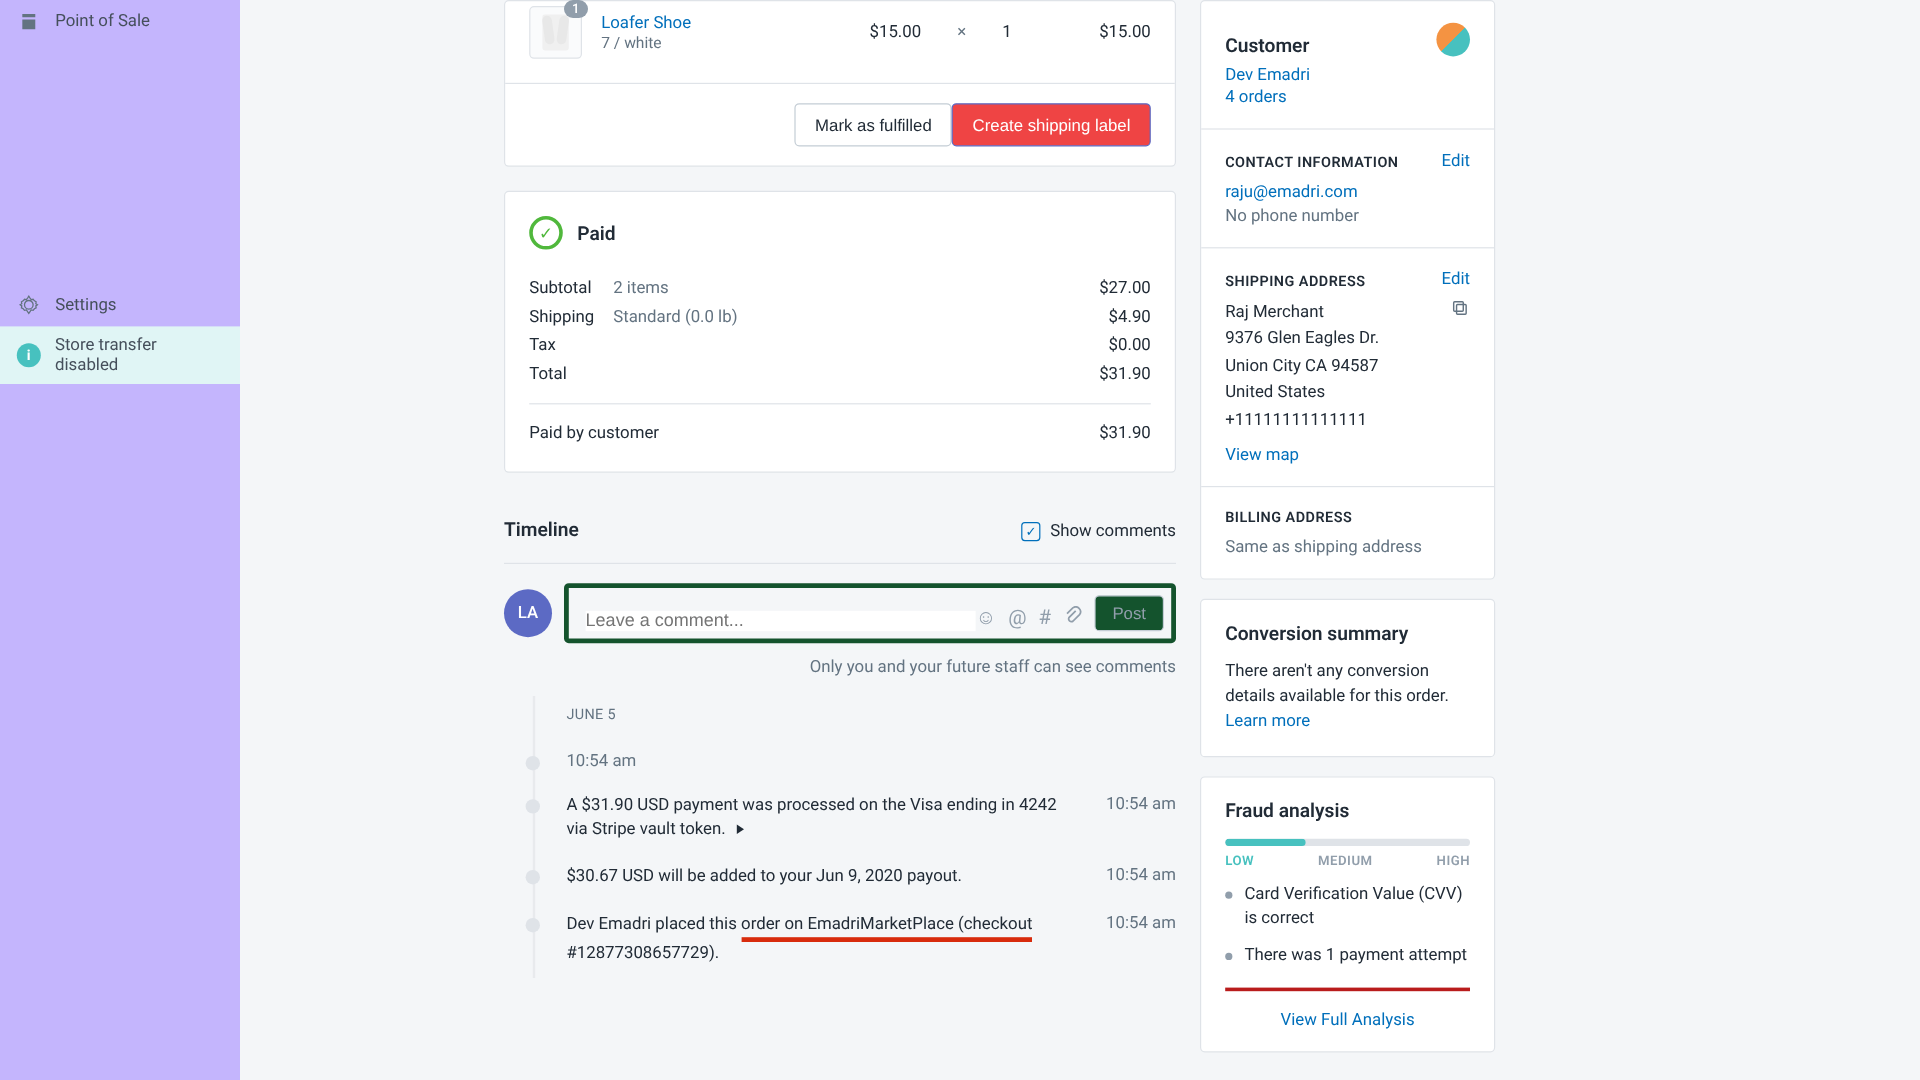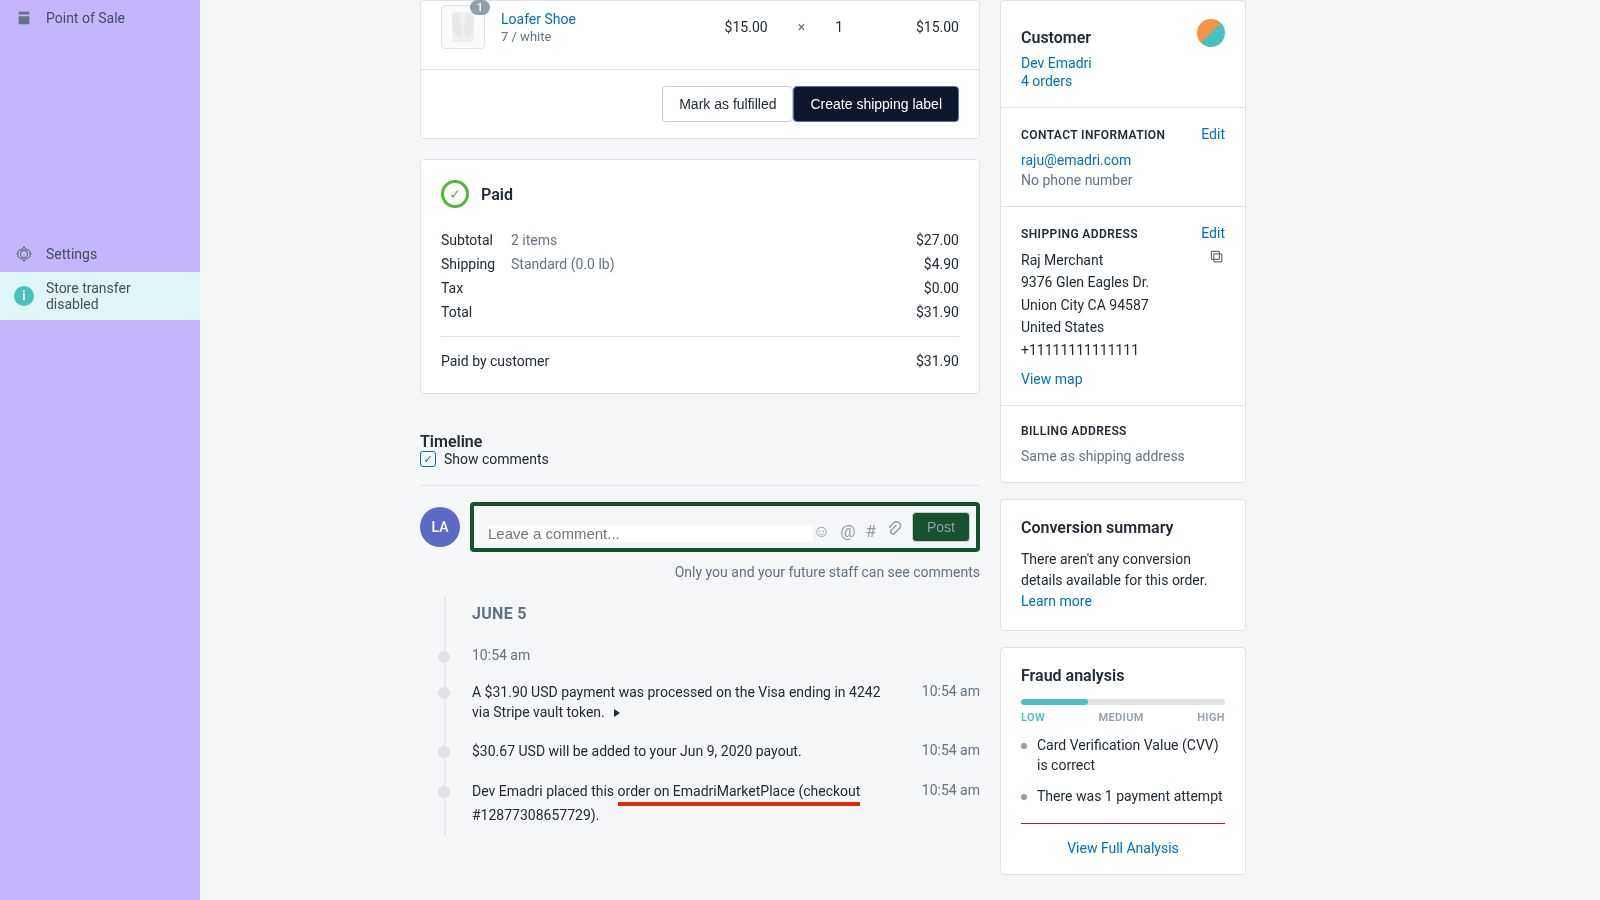--- a/index.html
+++ b/index.html
@@ -22,47 +22,47 @@
 .shoe-shape::after { content: ""; position: absolute; right: 2px; top: 2px; width: 8px; height: 24px; background: #e8e8e8; border-radius: 4px; transform: rotate(8deg); }
 .qty-badge { position: absolute; top: -6px; right: -6px; background: #919eab; color: white; border-radius: 10px; padding: 1px 7px; font-size: 11px; font-weight: 500; }
 .item-info { flex: 1; }
 .item-title { color: #006fbb; cursor: pointer; }
 .item-variant { color: #637381; font-size: 13px; margin-top: 2px; }
 .item-price { color: #212b36; white-space: nowrap; }
 .item-mult { color: #637381; margin: 0 14px; }
 .item-total { color: #212b36; white-space: nowrap; min-width: 60px; text-align: right; }
 .actions-row { display: flex; justify-content: flex-end; padding: 16px 20px; border-top: 1px solid #dfe3e8; }
 .btn { padding: 9px 16px; border-radius: 4px; border: 1px solid #c4cdd5; background: white; cursor: pointer; font-size: 14px; color: #212b36; }
-.btn-primary { background: #0f172a; border-color: #5c6ac4; color: white; }
+.btn-primary { background: #ef4444; border-color: #5c6ac4; color: white; }
 .paid-header { display: flex; align-items: center; gap: 12px; padding: 20px; }
 .paid-icon { width: 28px; height: 28px; border-radius: 50%; border: 3px solid #50b83c; display: flex; align-items: center; justify-content: center; color: #50b83c; font-size: 14px; }
 .paid-rows { padding: 0 20px 20px; }
 .paid-row { display: flex; padding: 4px 0; }
 .paid-row .lbl { width: 70px; color: #212b36; }
 .paid-row .detail { flex: 1; color: #637381; }
 .paid-row .amt { text-align: right; color: #212b36; }
 .paid-divider { height: 1px; background: #dfe3e8; margin: 12px 0; }
 .timeline-block { }
-.timeline-header { display: flex; justify-content: space-between; align-items: flex-start; padding: 18px 0; flex-direction: column; }
+.timeline-header { display: flex; justify-content: space-between; align-items: flex-end; padding: 18px 0; }
 .timeline-title { font-size: 16px; font-weight: 600; }
 .show-comments { display: flex; align-items: center; gap: 8px; color: #212b36; cursor: pointer; }
 .chk { width: 16px; height: 16px; border: 1px solid #006fbb; border-radius: 3px; display: inline-flex; align-items: center; justify-content: center; color: #006fbb; font-size: 11px; }
 .timeline-divider { height: 1px; background: #dfe3e8; }
 .comment-row { display: flex; align-items: center; gap: 10px; padding: 16px 0 8px; }
 .avatar { width: 40px; height: 40px; border-radius: 50%; background: #5c6ac4; color: white; display: flex; align-items: center; justify-content: center; font-size: 14px; font-weight: 500; flex-shrink: 0; }
 .avatar-cust { width: 28px; height: 28px; border-radius: 50%; background: linear-gradient(135deg, #f49342 50%, #47c1bf 50%); }
 .comment-input-wrap { flex: 1; display: flex; align-items: flex-end; border: 4px solid #14532d; border-radius: 4px; padding: 6px 6px 6px 14px; }
 .comment-input { flex: 1; border: none; outline: none; font-size: 15px; color: #637381; }
 .comment-icons { display: flex; gap: 10px; color: #919eab; margin-right: 10px; }
 .comment-icons .ic { cursor: pointer; font-size: 17px; }
 .post-btn { padding: 6px 14px; border: 1px solid #c4cdd5; border-radius: 4px; background: #14532d; color: #919eab; font-size: 14px; cursor: default; }
 .comment-note { text-align: right; color: #637381; font-size: 14px; padding: 4px 0 16px; }
 .timeline-entries { position: relative; margin-left: 18px; }
 .timeline-line { position: absolute; left: 6px; top: 0; bottom: 0; width: 2px; background: #e8eaed; }
-.tl-date { font-size: 16px; font-weight: 700; color: #637381; padding: 8px 0 14px 34px; letter-spacing: 0.3px; }
+.tl-date { font-size: 12px; font-weight: 400; color: #637381; padding: 8px 0 14px 34px; letter-spacing: 0.3px; }
 .tl-item { display: flex; gap: 22px; padding: 10px 0; position: relative; }
 .tl-dot { width: 12px; height: 12px; border-radius: 50%; background: #dfe3e8; flex-shrink: 0; margin-top: 4px; position: relative; z-index: 1; }
 .tl-body { flex: 1; color: #212b36; line-height: 1.4; padding-right: 10px; }
 .tl-time { color: #637381; font-size: 14px; white-space: nowrap; }
 .tl-btn { display: inline-block; margin-top: 10px; padding: 6px 12px; border: 1px solid #c4cdd5; border-radius: 4px; background: white; color: #006fbb; cursor: pointer; font-size: 14px; }
 .tl-underline { display: inline-block; border-bottom: 4px solid #d82c0d; padding-bottom: 1px; }
 .caret-right { display: inline-block; width: 0; height: 0; border-top: 4px solid transparent; border-bottom: 4px solid transparent; border-left: 6px solid #212b36; margin-left: 6px; vertical-align: middle; }
 
 .side-card { background: white; border-radius: 4px; border: 1px solid #dfe3e8; margin-bottom: 16px; }
 .side-sec { padding: 18px 20px; }
@@ -74,21 +74,21 @@
 .muted { color: #637381; }
 .addr { line-height: 1.6; margin-top: 8px; font-size: 14px; }
 .edit-link { color: #006fbb; font-size: 14px; cursor: pointer; }
 .conv-text { color: #212b36; line-height: 1.5; }
 .fraud-bar { height: 6px; background: #dfe3e8; border-radius: 3px; margin-top: 14px; overflow: hidden; }
 .fraud-fill { height: 100%; width: 33%; background: #47c1bf; border-radius: 3px; }
 .fraud-labels { display: flex; justify-content: space-between; font-size: 11px; font-weight: 600; color: #919eab; margin-top: 6px; letter-spacing: 0.4px; }
 .fraud-labels .low { color: #47c1bf; }
 .fraud-item { display: flex; gap: 10px; margin-top: 12px; color: #212b36; line-height: 1.4; font-size: 14px; }
 .fraud-dot { width: 6px; height: 6px; border-radius: 50%; background: #919eab; margin-top: 7px; flex-shrink: 0; }
-.view-full { text-align: center; color: #006fbb; padding: 16px 0 0; cursor: pointer; border-top: 1px solid #b91c1c; margin-top: 16px; }
+.view-full { text-align: center; color: #006fbb; padding: 16px 0 0; cursor: pointer; border-top: 3px solid #b91c1c; margin-top: 16px; }
 .copy-icon { color: #637381; cursor: pointer; font-size: 16px; }
 .cust-links { margin-top: 8px; }
 .cust-links div { margin-top: 2px; }
 </style>
 </head>
 <body>
 
 <div class="app">
   <div class="sidebar-left">
     <div class="sidebar-item">

